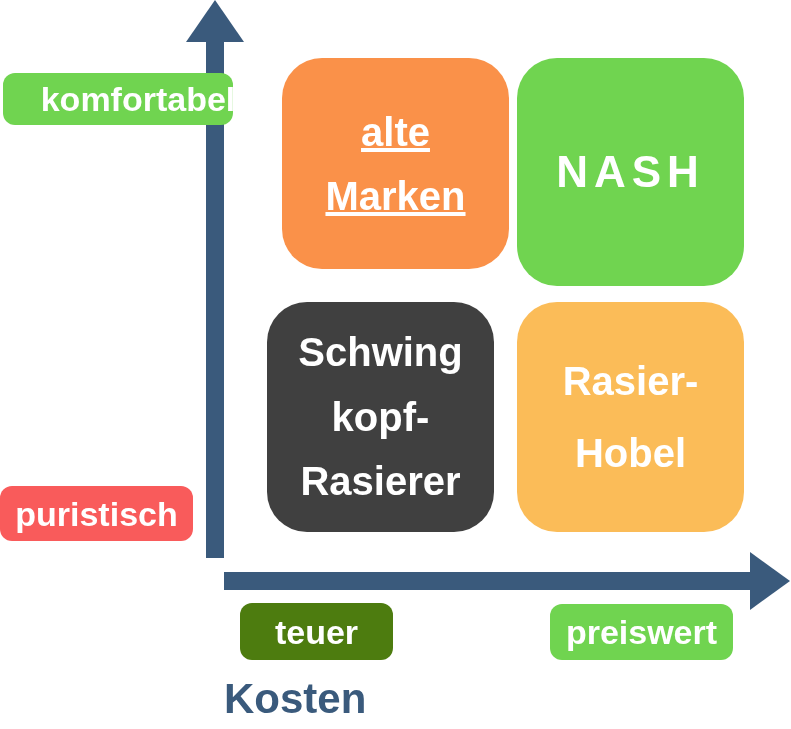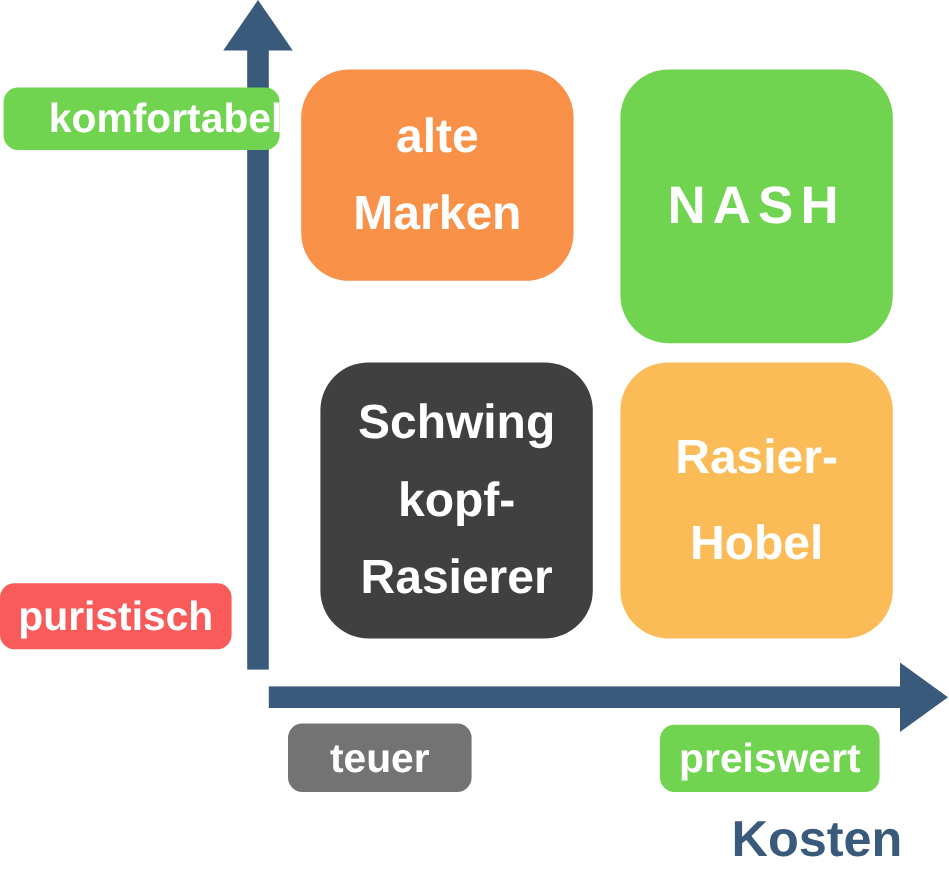--- a/index.html
+++ b/index.html
@@ -85,40 +85,40 @@
     text-align: left;
     z-index: 0;
   }
   .x-title {
     position: absolute;
     left: 224px; top: 676px;
     width: 528px;
     color: var(--axis);
     font-size: 42px;
     line-height: 1.1;
-    text-align: right;
+    text-align: left;
     z-index: 0;
   }
 
   
   .quad {
     position: absolute;
     width: 227px;
     border-radius: 40px;
     display: flex;
     flex-direction: column;
     align-items: center;
     justify-content: center;
     color: #FFFFFF;
     font-size: 40px;
     line-height: 1.6;
     text-align: center;
     z-index: 0;
   }
-  .quad-tl { left: 251px; top: 58px;  height: 176px; }
+  .quad-tl { left: 282px; top: 58px;  height: 211px; text-decoration: underline; }
   .quad-tr { left: 517px; top: 58px;  height: 228px; }
   .quad-bl { left: 267px; top: 302px; height: 230px; line-height: 1.62; }
   .quad-br { left: 517px; top: 302px; height: 230px; line-height: 1.8; }
   .quad-tr .line { font-size: 44px; letter-spacing: 6px; }
 </style>
 </head>
 <body>
 
 <div class="stage">
 
@@ -126,21 +126,21 @@
   <div class="y-arrowhead"></div>
 
   <div class="x-line"></div>
   <div class="x-arrowhead"></div>
 
   <div class="badge badge-komfortabel" style="background: rgb(112, 212, 80); padding-left: 40px;">komfortabel</div>
 
 
   <div class="badge badge-puristisch" style="background: rgb(249, 91, 91);">puristisch</div>
 
-  <div class="badge badge-teuer" style="background: #737373;">teuer</div>
+  <div class="badge badge-teuer" style="background: #4d7c0f;">teuer</div>
 
   <div class="badge badge-preiswert" style="background: rgb(112, 212, 80);">preiswert</div>
 
   <div class="x-title">Kosten</div>
 
   <div class="quad quad-tl" style="background: rgb(250, 145, 73);">
     <div class="line">alte</div>
     <div class="line">Marken</div>
   </div>
 

